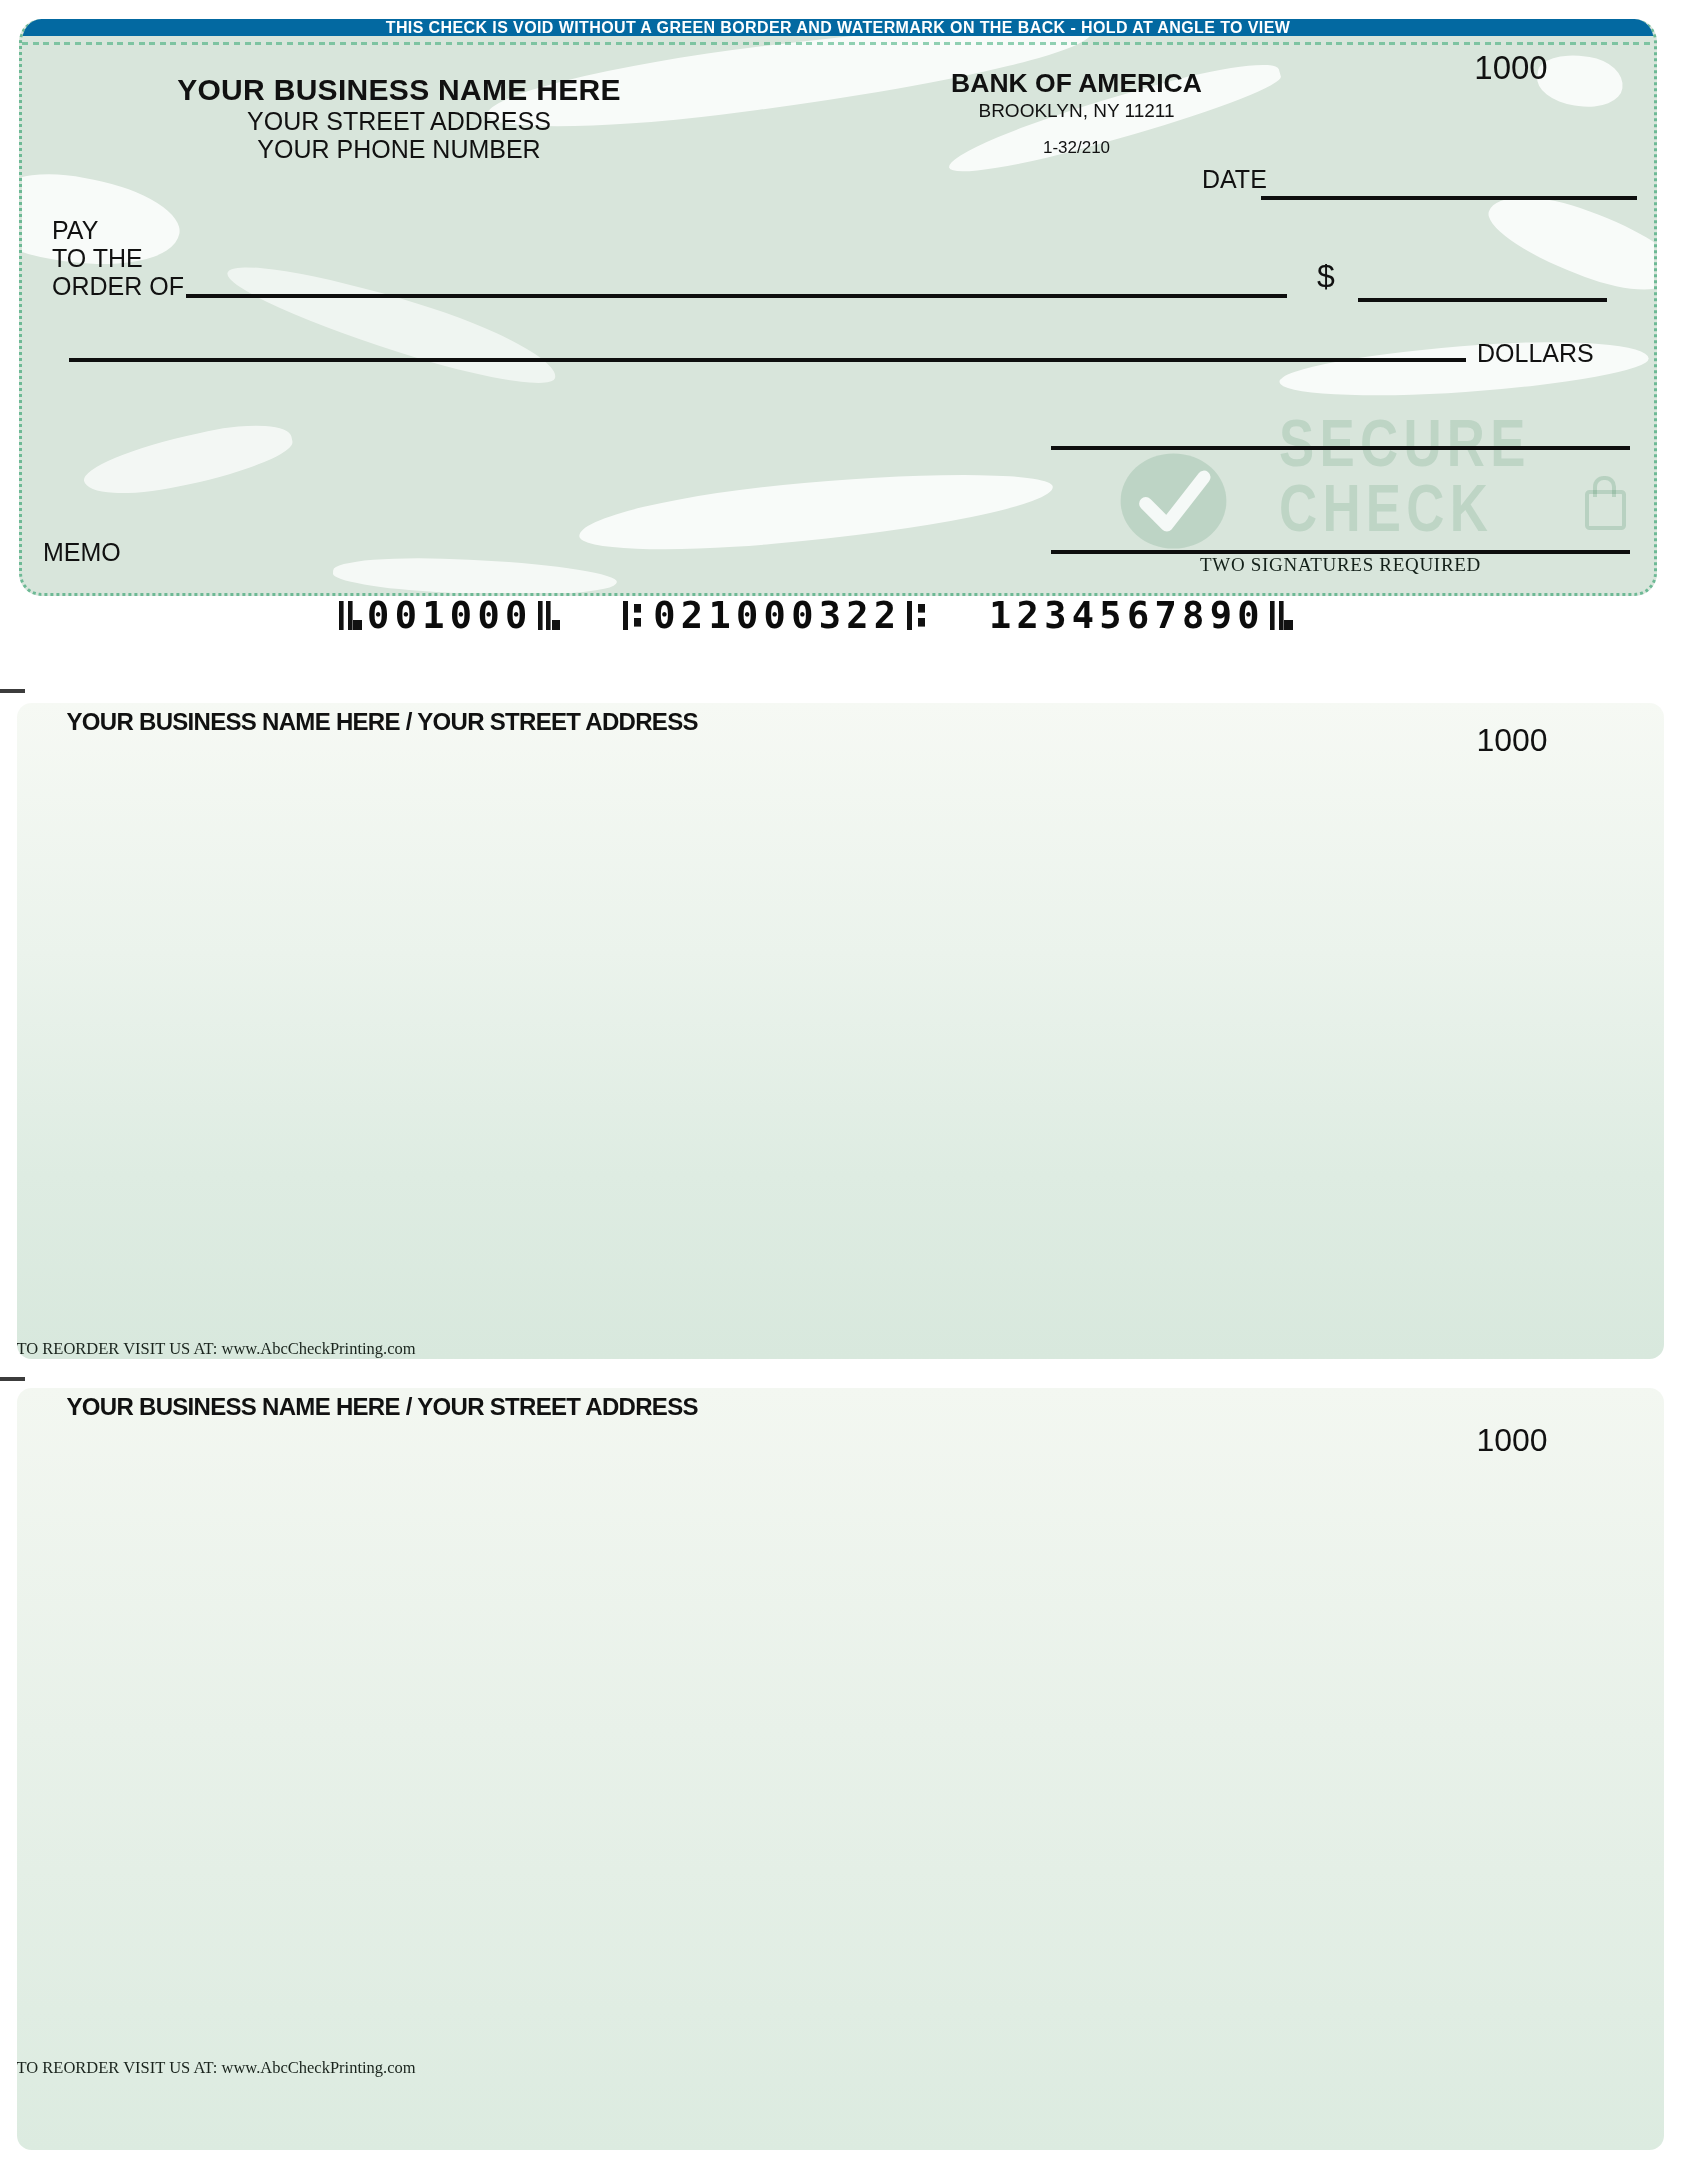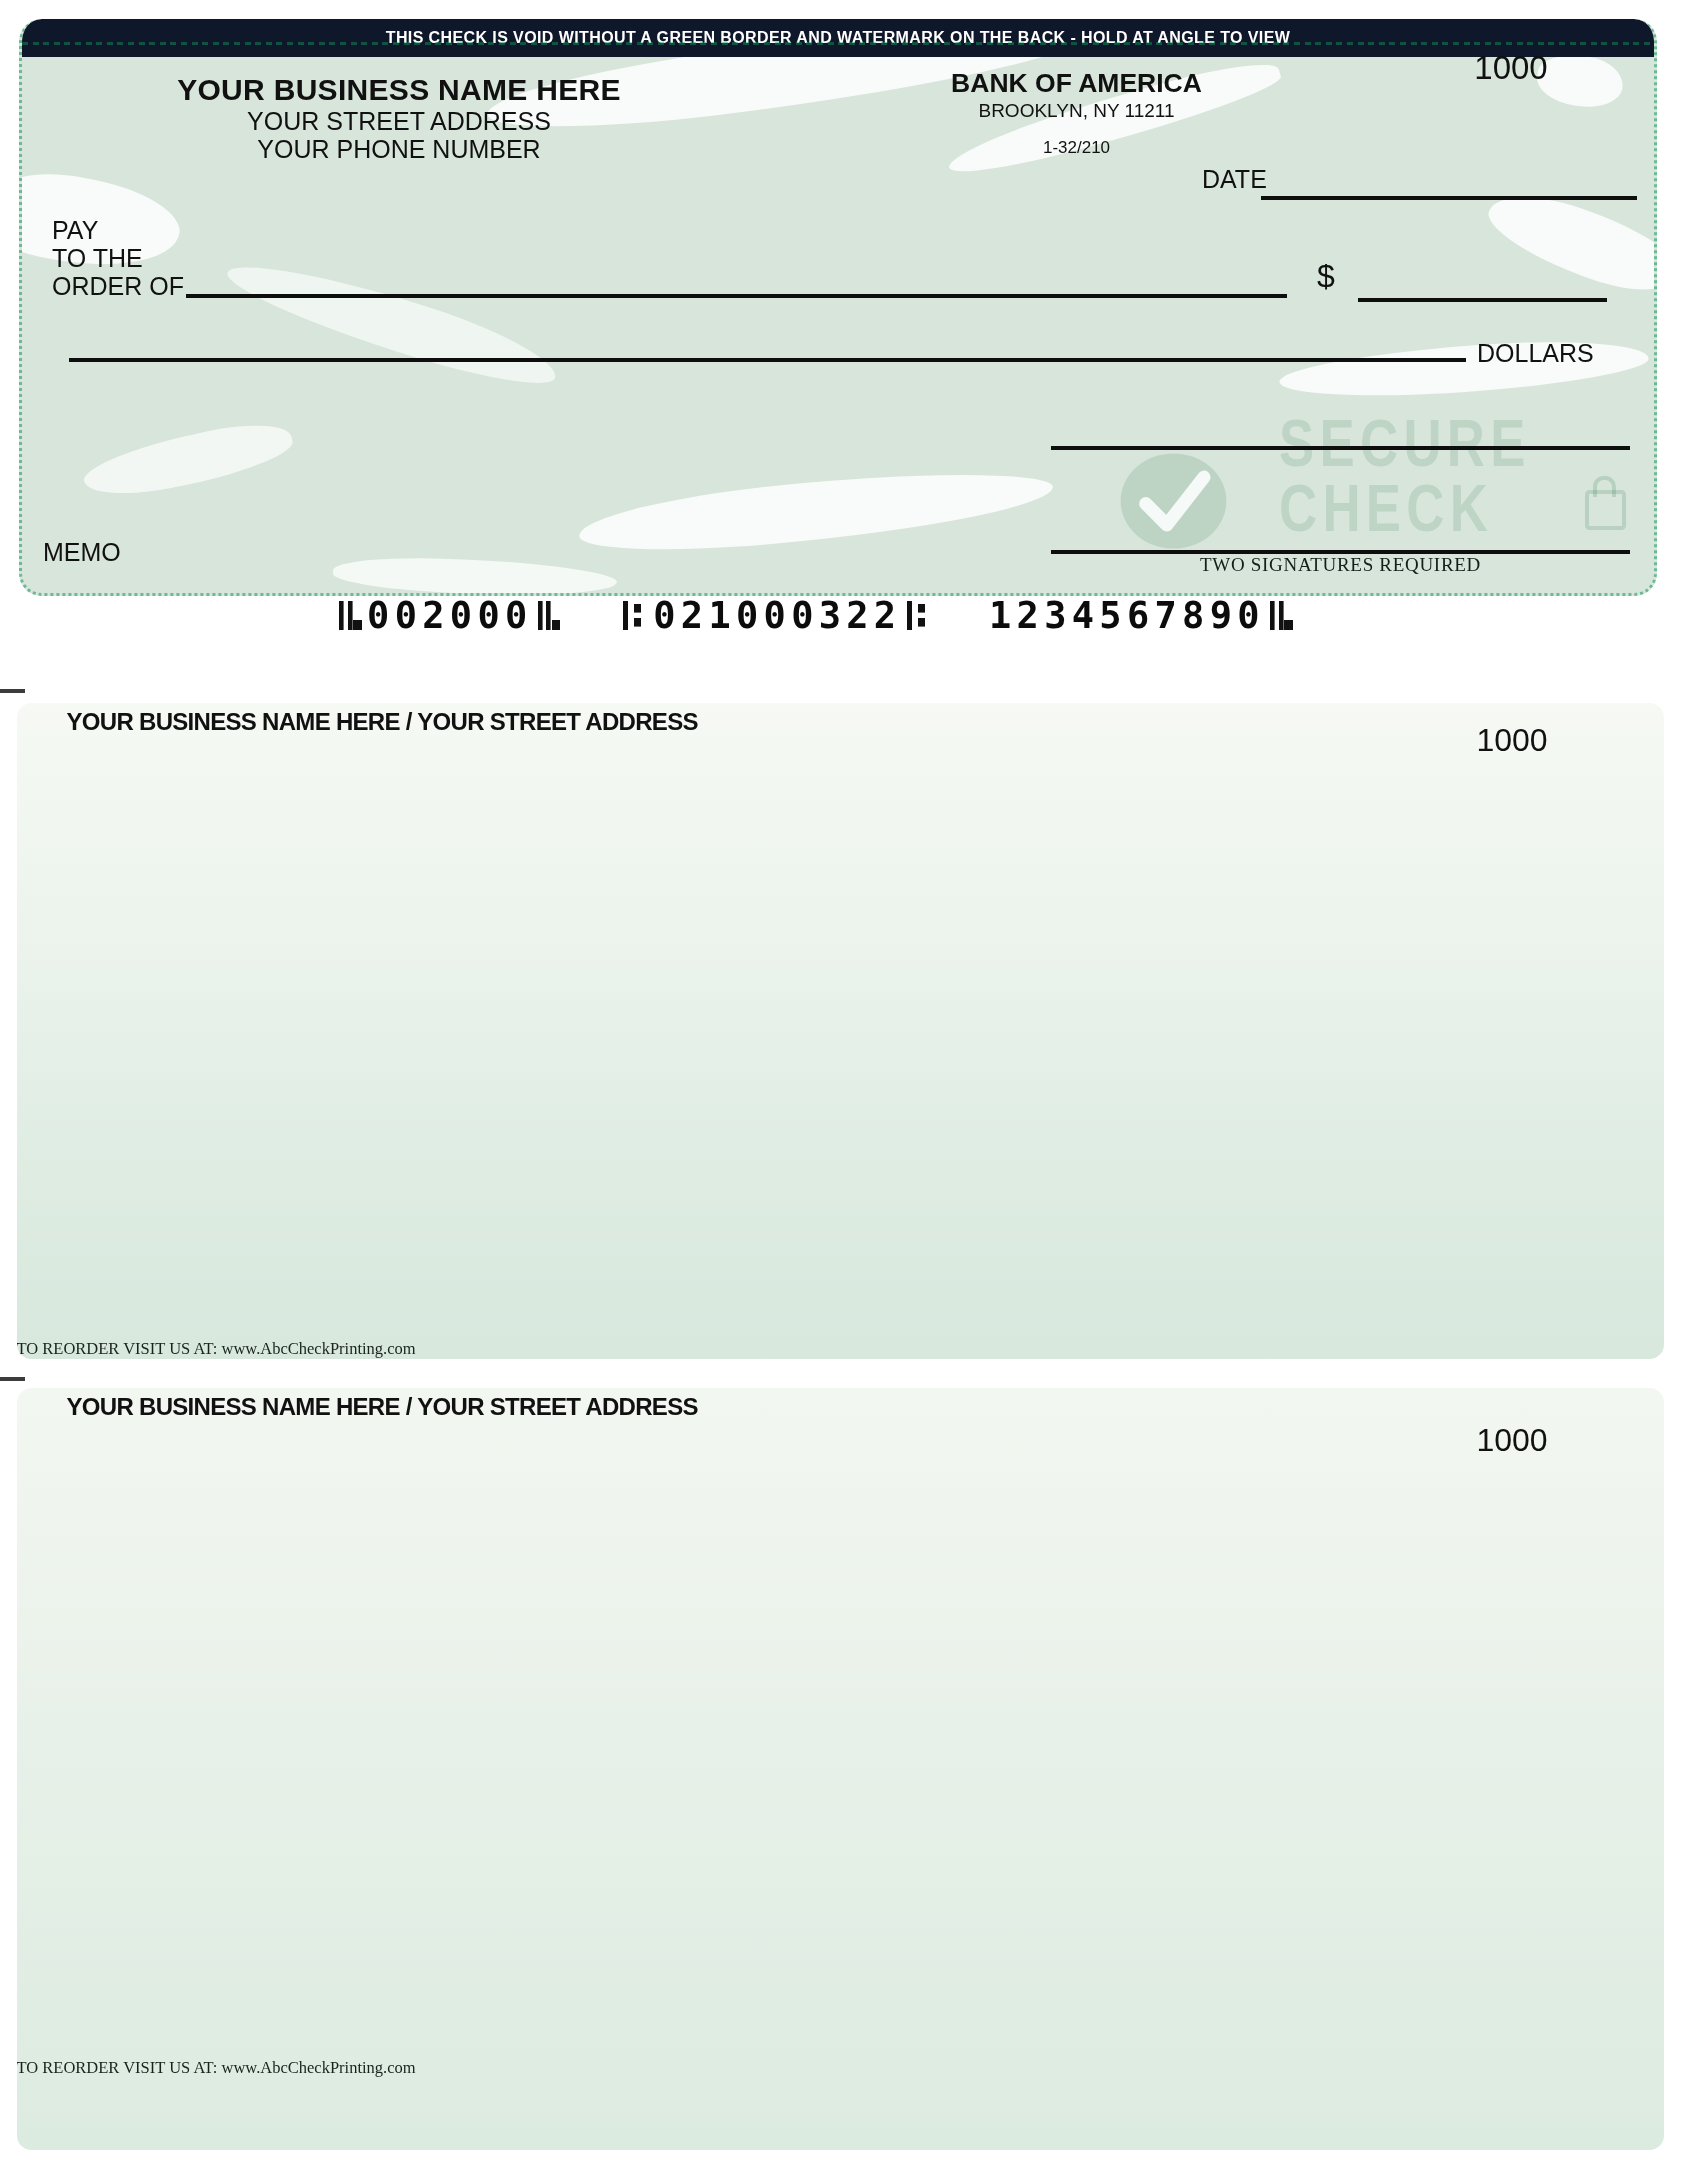--- a/index.html
+++ b/index.html
@@ -3,21 +3,21 @@
 <meta charset="utf-8">
 <style>
   html,body{margin:0;padding:0;background:#ffffff;}
   .page{position:relative;width:1687px;height:2183px;background:#ffffff;overflow:hidden;
         font-family:"Liberation Sans", sans-serif;color:#111;}
 
   
   .check{position:absolute;left:19px;top:19px;width:1632px;height:574px;
          background:#d8e5db;border-radius:22.5px;
          border:3.3px dotted rgba(22,150,92,.55);border-top:none;overflow:hidden;}
-  .band{position:absolute;left:0;top:0;right:0;height:38px;background:#0f172a;
+  .band{position:absolute;left:0;top:0;right:0;height:17px;background:#0369a1;
         border-radius:20px 20px 0 0;display:flex;align-items:center;justify-content:center;text-align:center;}
   .band span{color:#fff;font-weight:bold;font-size:16px;letter-spacing:0.4px;}
   .band-micro{position:absolute;left:0;right:0;top:22.5px;height:3.3px;
         background:repeating-linear-gradient(90deg,rgba(16,155,92,.45) 0 6px,transparent 6px 10.6px);}
 
   .marble{position:absolute;background:#fff;opacity:.82;}
   .m1{left:463px;top:24px;width:609px;height:63px;border-radius:46% 54% 62% 38%/55% 42% 58% 45%;transform:rotate(-7deg);}
   .m2{left:920px;top:79px;width:344px;height:41px;border-radius:60% 40% 50% 50%/60% 50% 40% 50%;transform:rotate(-16deg);}
   .m3{left:-40px;top:159px;width:198px;height:86px;border-radius:50% 50% 65% 35%/55% 45% 60% 40%;transform:rotate(11deg);}
   .m4{left:198px;top:278px;width:344px;height:52px;border-radius:55% 45% 40% 60%/50% 60% 40% 50%;transform:rotate(17deg);opacity:.6;}
@@ -156,21 +156,21 @@
 
     <div class="rule sig-line1"></div>
     <div class="rule sig-line2"></div>
     <div class="two-sigs">TWO SIGNATURES REQUIRED</div>
 
     <div class="lbl memo-label">MEMO</div>
   </section>
 
   <div class="micr">
     <span class="micr-sym onus"></span>
-    <span>002000</span>
+    <span>001000</span>
     <span class="micr-sym onus"></span>
     <span class="gap"></span>
     <span class="micr-sym transit"></span>
     <span>021000322</span>
     <span class="micr-sym transit"></span>
     <span class="gap"></span>
     <span>1234567890</span>
     <span class="micr-sym onus"></span>
   </div>
 

